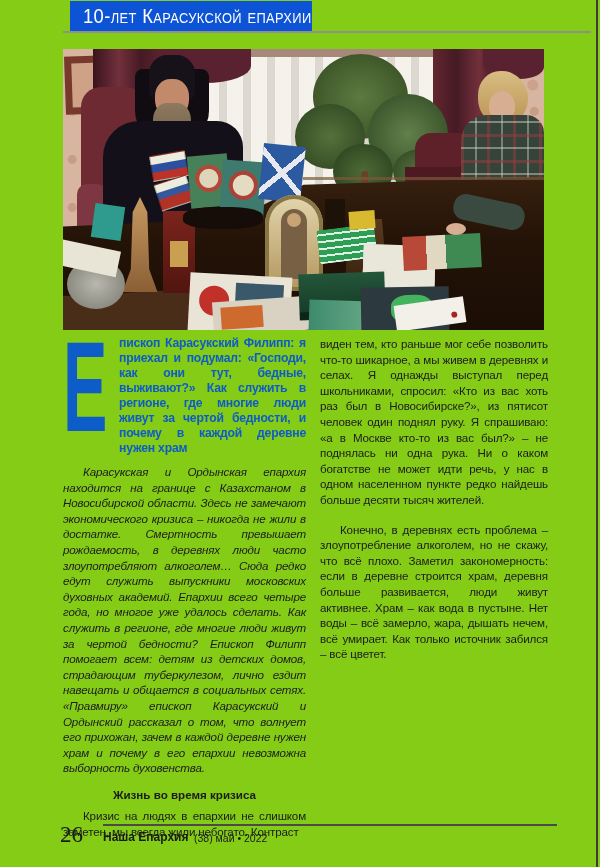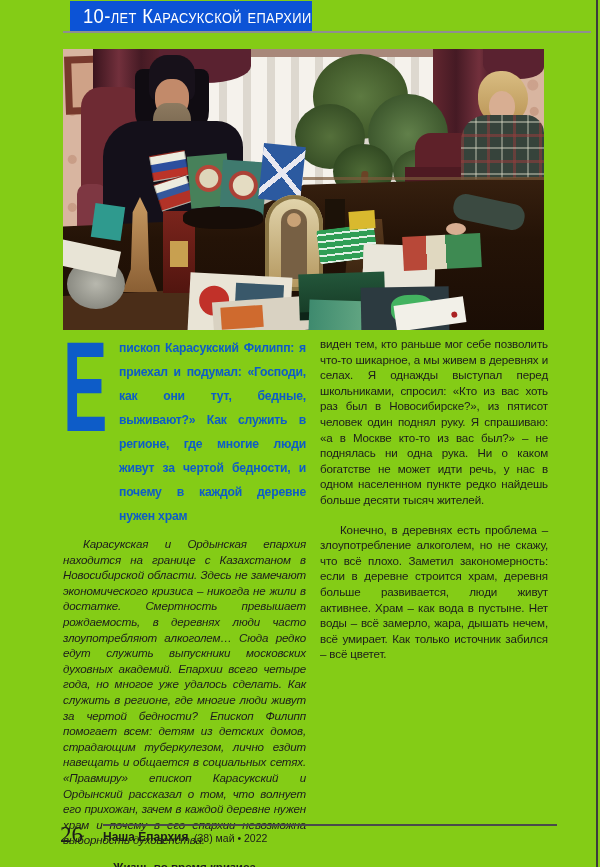--- a/index.html
+++ b/index.html
@@ -132,21 +132,21 @@
   
   .col{position:absolute;top:336px;}
   .col-left{left:63px;width:243px;}
   .col-right{left:320px;width:228px;}
   .col p{margin:0;font-size:11.6px;line-height:15.6px;letter-spacing:-.15px;text-align:justify;color:var(--body-text);}
   .italic{font-style:italic;}
   .indent{text-indent:20px;}
   .gap{margin-top:14px !important;}
 
   .lead{position:relative;padding-left:56px;min-height:112px;margin-bottom:8px;box-sizing:border-box;}
-  .lead p{font-size:12.2px;line-height:24px;font-weight:bold;color:var(--lead-text-blue);letter-spacing:-.2px;text-align:justify;}
+  .lead p{font-size:12.2px;line-height:15px;font-weight:bold;color:var(--lead-text-blue);letter-spacing:-.2px;text-align:justify;}
   .dropcap{position:absolute;left:0;top:3px;width:46px;height:96px;overflow:hidden;}
   .dropcap span{display:block;font-weight:bold;font-size:128px;line-height:96px;color:var(--lead-text-blue);
                 transform:scaleX(.52);transform-origin:0 50%;margin-top:0;}
   .section-heading{font-weight:bold;font-size:13px;text-align:center !important;text-indent:0 !important;
                    margin:11px 0 6px 0 !important;letter-spacing:0 !important;}
 
   
   .footer-rule{position:absolute;left:103px;top:824px;width:454px;height:2px;background:#4a4a4a;}
   .page-number{position:absolute;left:60px;top:822px;font-family:"Liberation Serif",serif;font-size:23px;color:#1a1a1a;}
   .magazine-title{position:absolute;left:103px;top:830px;font-weight:bold;font-size:12px;color:#1a1a1a;text-align:right;}

